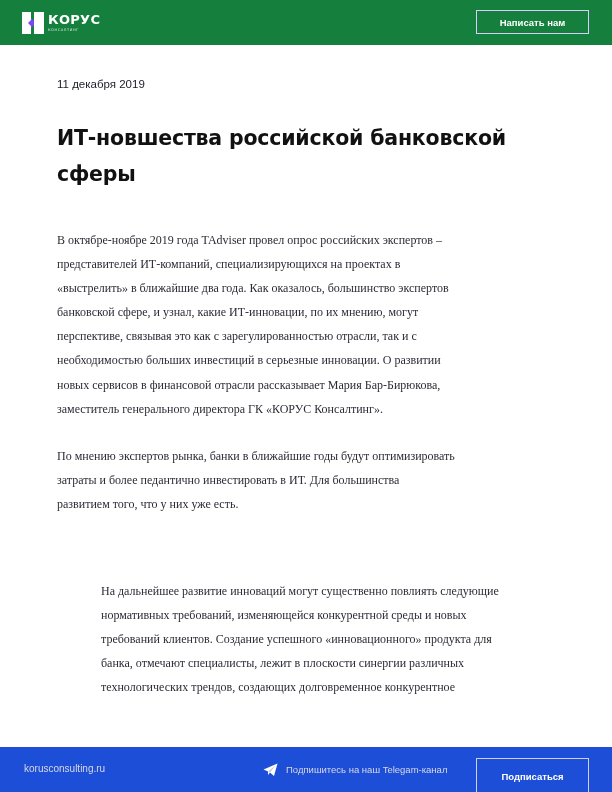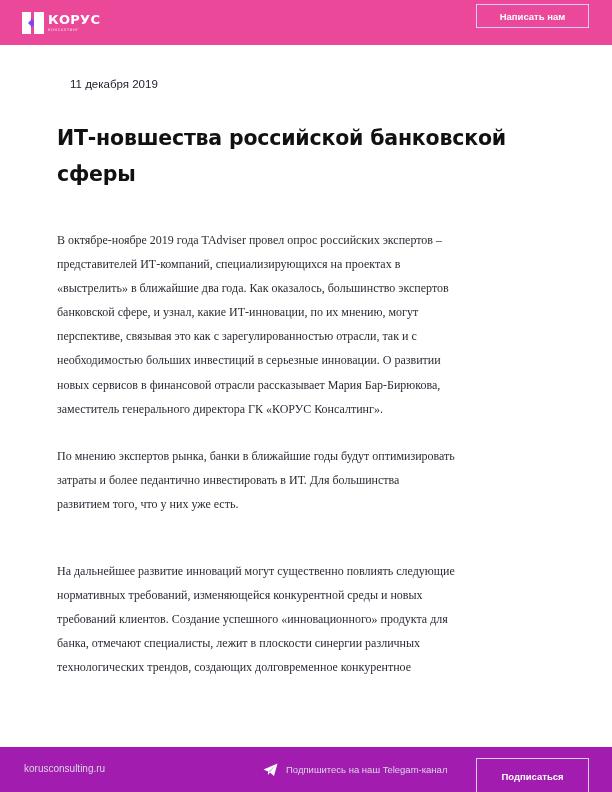--- a/index.html
+++ b/index.html
@@ -1,52 +1,52 @@
 <!DOCTYPE html>
 <html><head>
   <meta charset="utf-8">
   <style>
     * { margin: 0; padding: 0; box-sizing: border-box; }
     html, body { width: 612px; height: 792px; overflow: hidden; background: #ffffff; }
     body { position: relative; font-family: "DejaVu Sans", sans-serif; color: #1c1c2a; }
 
     .header {
       position: absolute; left: 0; top: 0; width: 612px; height: 45px;
-      background: #ec4899;
+      background: #15803d;
     }
     .logo { position: absolute; left: 22px; top: 11px; height: 24px; display: flex; align-items: center; }
     .logo-mark { width: 22px; height: 22px; position: relative; }
     .logo-mark svg { display: block; }
     .logo-text-wrap { margin-left: 4px; display: flex; flex-direction: column; justify-content: center; }
     .logo-word { color: #ffffff; font-family: "DejaVu Sans", sans-serif; font-weight: bold; font-size: 13px; letter-spacing: 0.3px; line-height: 14px; }
     .logo-sub { color: #ffffff; opacity: 0.85; font-size: 3.5px; letter-spacing: 0.6px; line-height: 5px; margin-top: 1px; }
 
     .btn-outline {
       position: absolute; border: 1.5px solid #d9ccff; color: #ffffff;
       font-family: "Liberation Sans", sans-serif; font-weight: bold; font-size: 9.5px;
       display: flex; align-items: center; justify-content: center; background: transparent; cursor: pointer;
     }
-    .btn-header { left: 476px; top: 4px; width: 113px; height: 24px; text-align: center; }
-    .date { position: absolute; left: 57px; top: 78px; font-size: 11.5px; color: #1c1c2a; font-family: "Liberation Sans", sans-serif; margin-left: 13px; }
+    .btn-header { left: 476px; top: 10px; width: 113px; height: 24px; text-align: center; }
+    .date { position: absolute; left: 57px; top: 78px; font-size: 11.5px; color: #1c1c2a; font-family: "Liberation Sans", sans-serif; }
     .title {
       position: absolute; left: 57px; top: 120px; width: 500px;
       font-family: "DejaVu Sans", sans-serif; font-weight: bold; font-size: 20.5px; line-height: 36px; color: #111111;
       letter-spacing: -0.2px;
     }
     .para {
       position: absolute; left: 57px; width: 510px;
       font-family: Liberation Serif, serif; font-size: 12px; line-height: 24.1px; color: #2b2b35;
     }
     .para .line { display: block; white-space: nowrap; }
     .p1 { top: 228px; }
     .p2 { top: 444px; }
-    .p3 { top: 559px; }
+    .p3 { top: 579px; margin-left: 44px; }
 
     .footer {
-      position: absolute; left: 0; top: 747px; width: 612px; height: 45px; background: #a21caf;
+      position: absolute; left: 0; top: 747px; width: 612px; height: 45px; background: #1d4ed8;
     }
     .footer-site { position: absolute; left: 24px; top: 16px; color: #d8d8e4; font-family: "Liberation Sans", sans-serif; font-size: 10px; }
     .telegram-icon { position: absolute; left: 263px; top: 15px; width: 15px; height: 14px; }
     .footer-cta-text { position: absolute; left: 286px; top: 17px; color: #d8d8e4; font-family: "Liberation Sans", sans-serif; font-size: 9.5px; }
     .btn-footer { left: 476px; top: 11px; width: 113px; height: 37px; border-color: #cfcfe6; }
   </style>
 </head>
 <body>
 
 <header class="header">

